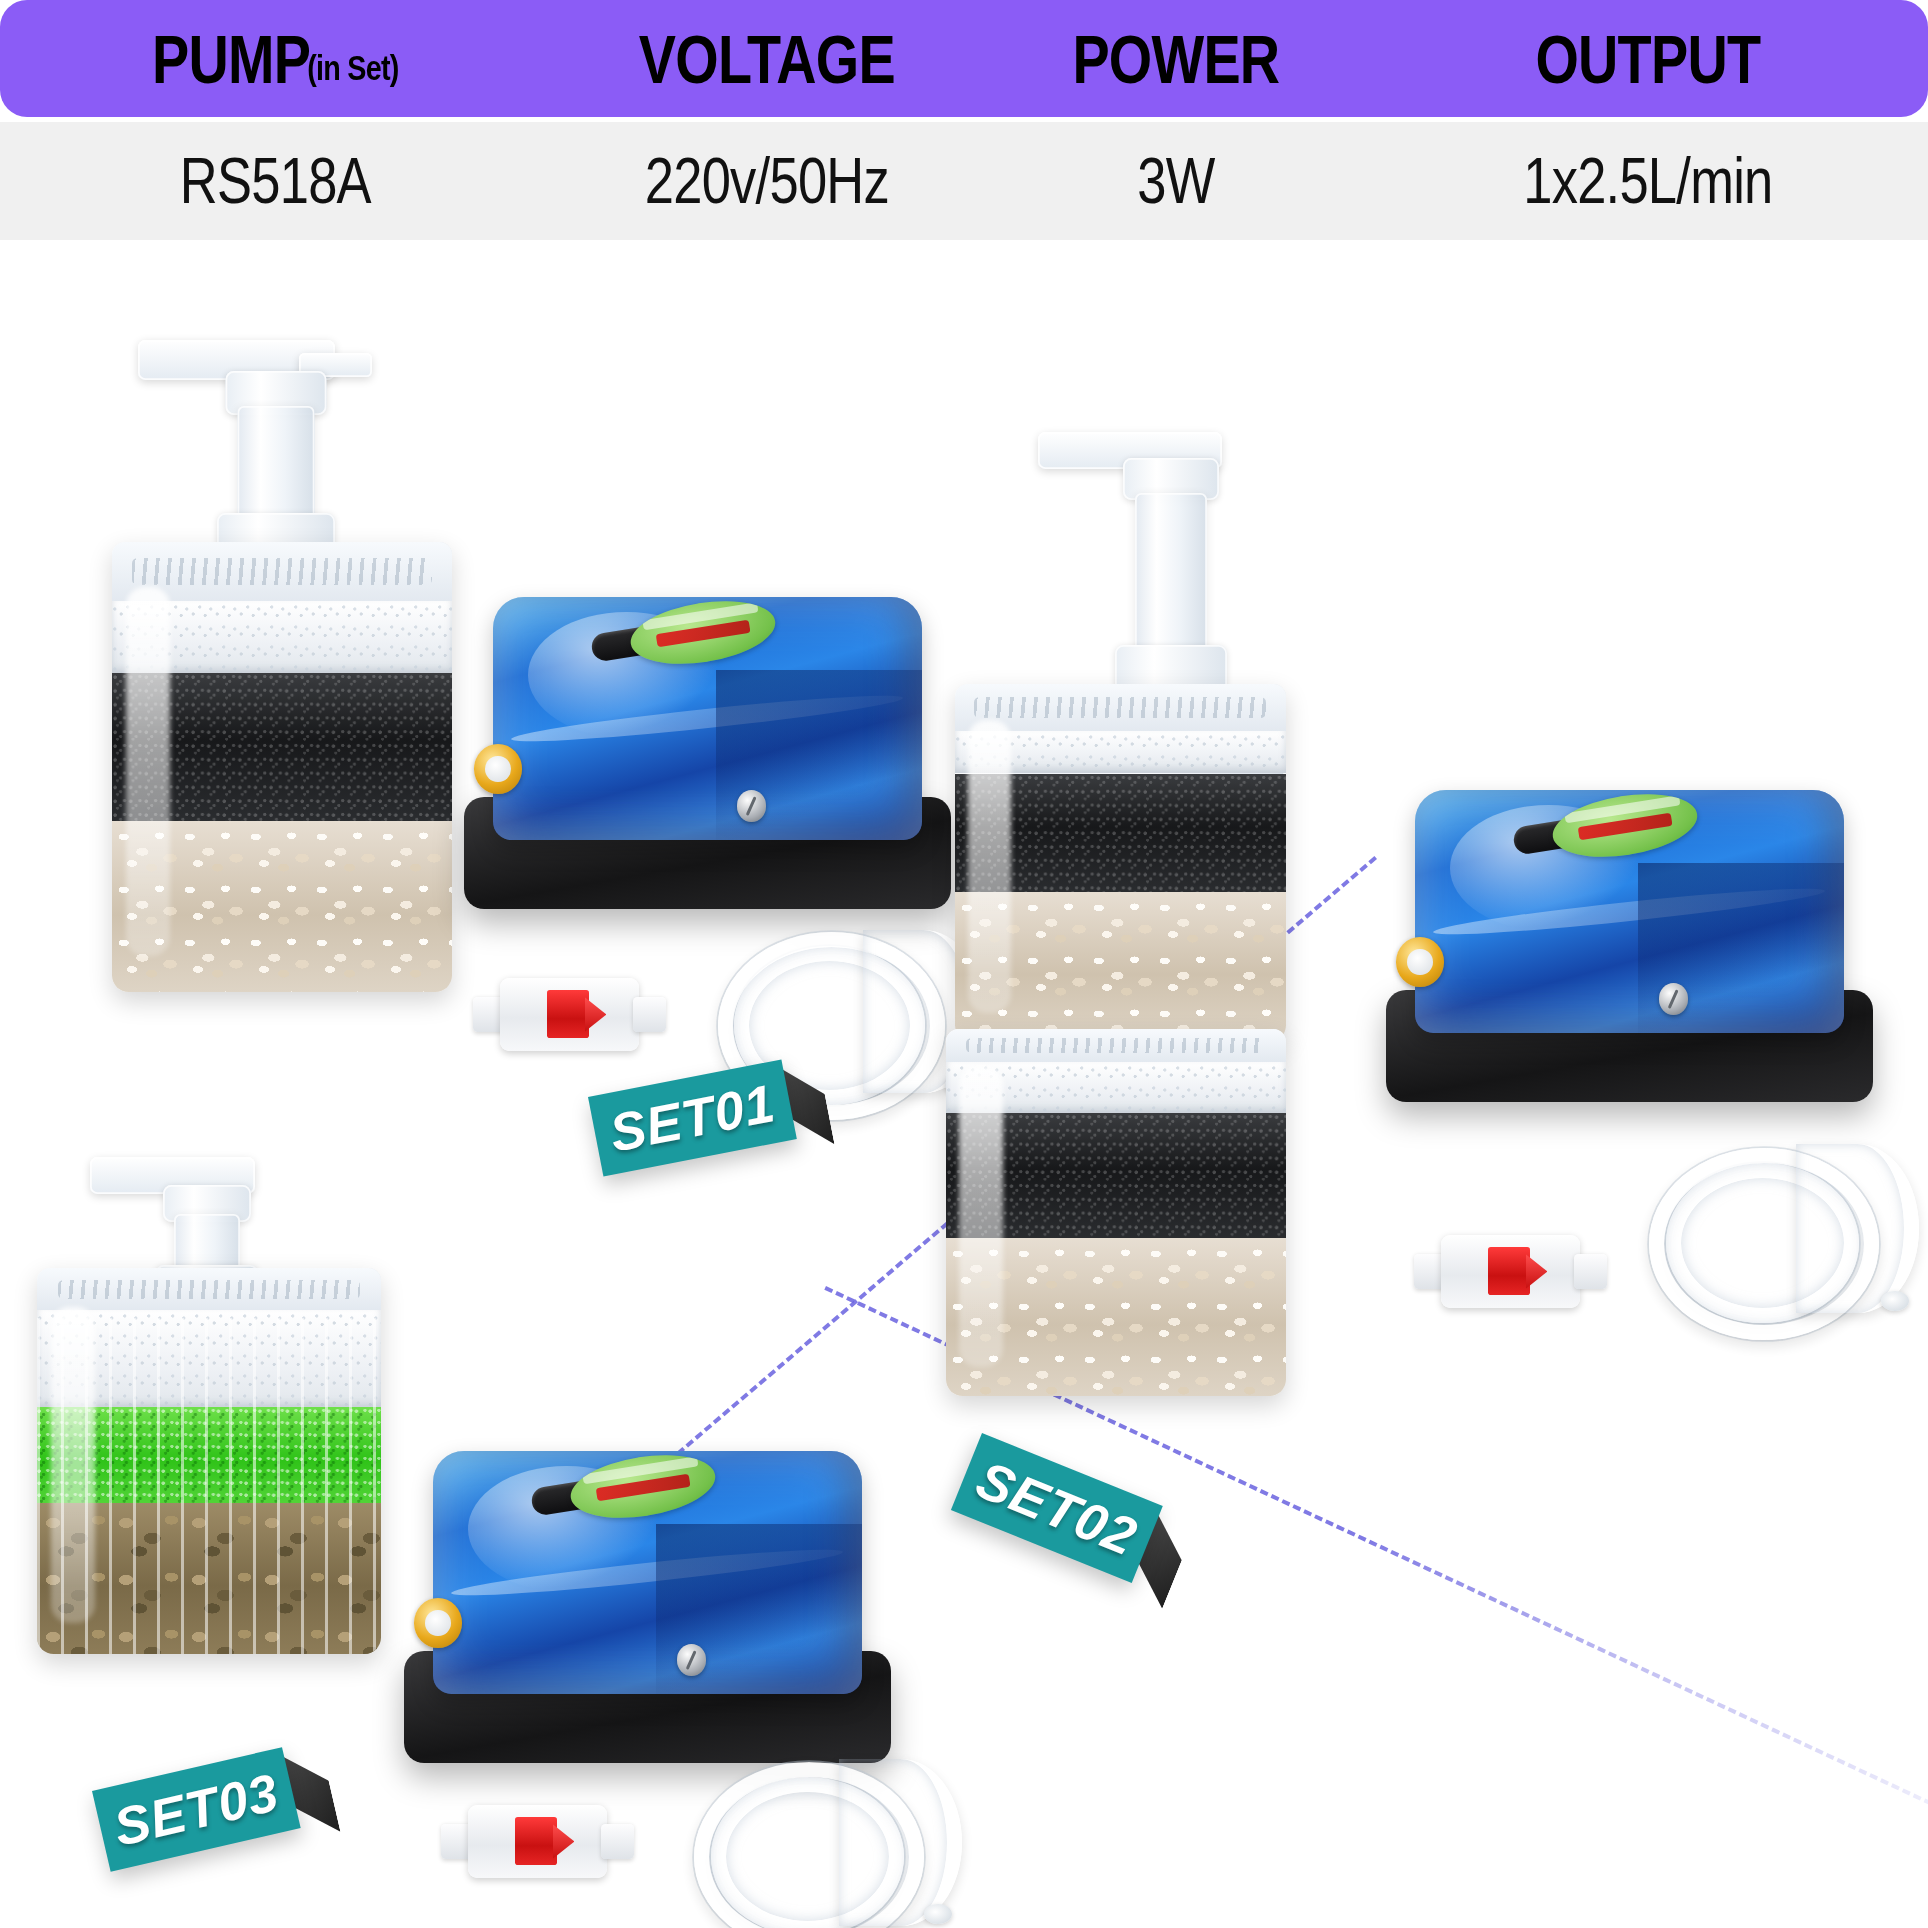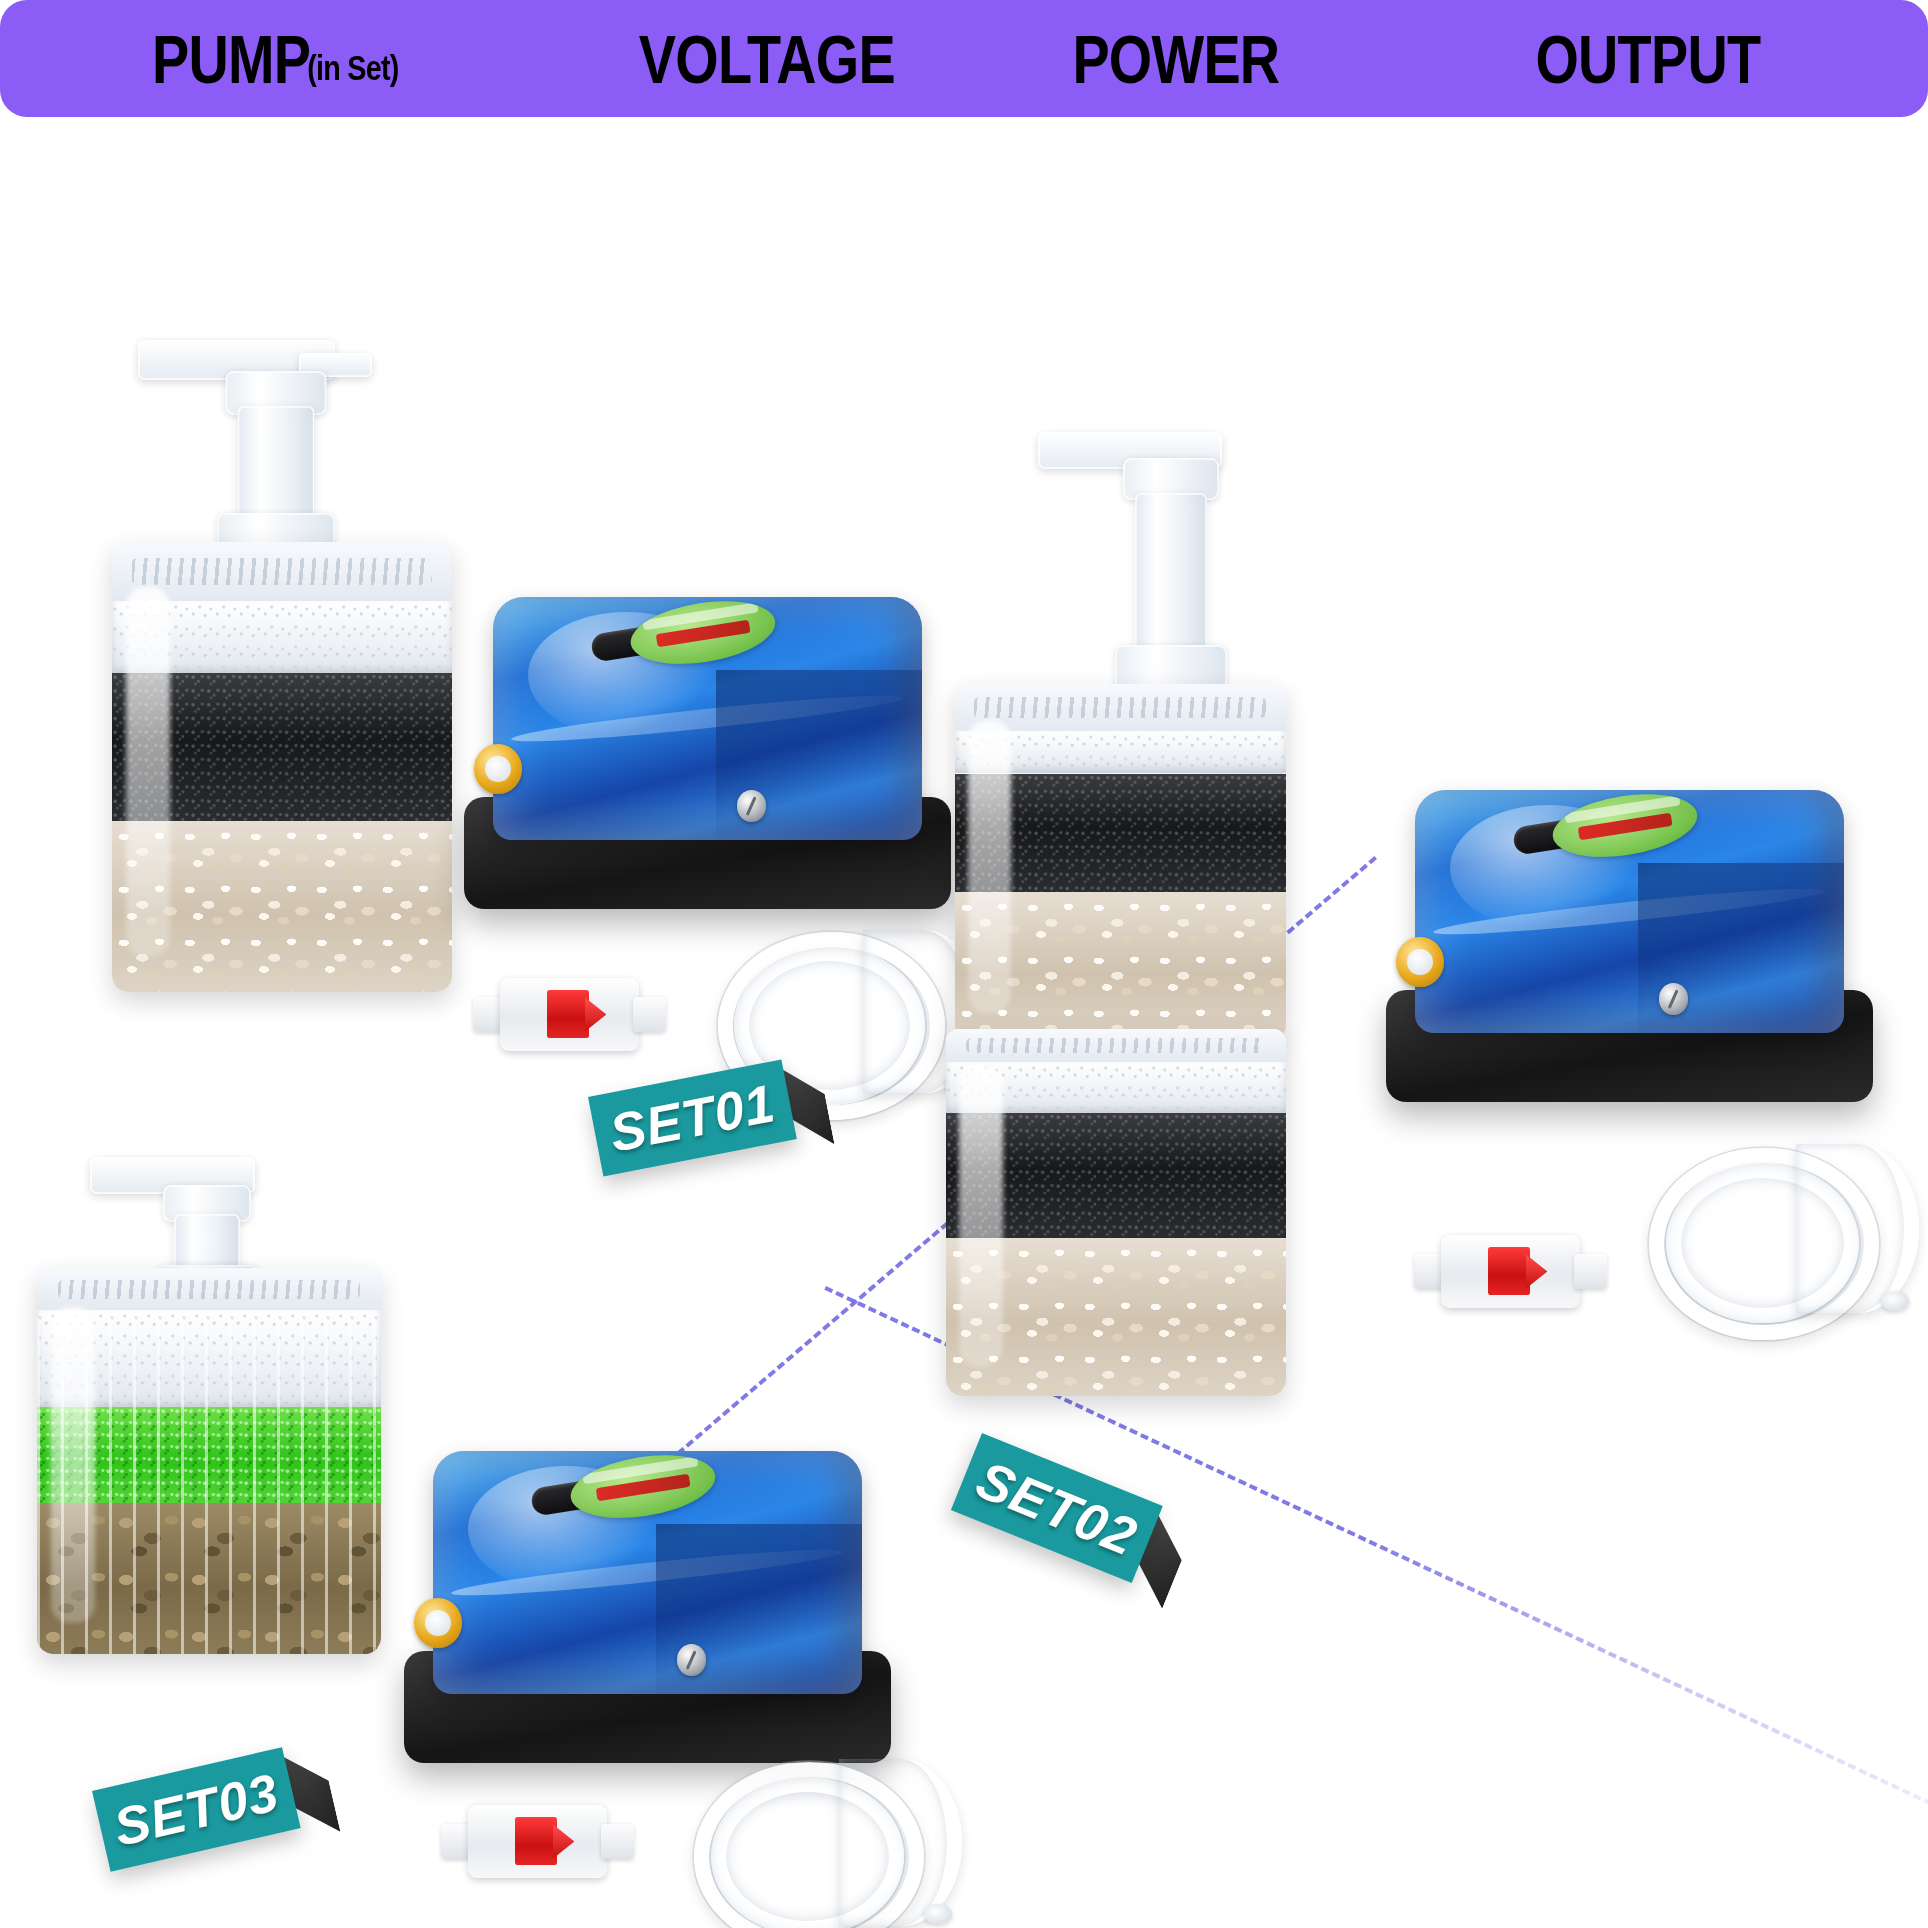--- a/index.html
+++ b/index.html
@@ -228,20 +228,26 @@
   <div id="spec-header">
     <div class="col c0">
       <span class="hdr-main">PUMP</span>
         <span class="hdr-sub">(in Set)</span>
     </div>
     <div class="col c1">VOLTAGE</div>
     <div class="col c2">POWER</div>
     <div class="col c3">OUTPUT</div>
   </div>
 
+  <div id="spec-row">
+    <div class="col c0">RS518A</div>
+    <div class="col c1">220v/50Hz</div>
+    <div class="col c2">3W</div>
+    <div class="col c3">1x2.5L/min</div>
+  </div>
 </div>
 
 <div class="divider" id="divider-upper"></div>
 <div class="divider" id="divider-lower"></div>
 <div id="divider-lower-fade"></div>
 
 <div class="scene" id="scene-set01" style="left:0;top:0;width:1010px;height:1286px;">
 
   <div class="riser" style="left:161px;top:340px;width:230px;height:275px;">
     <div class="riser-nozzle" style="left:-23px;top:0;width:197px;height:40px;"></div>

